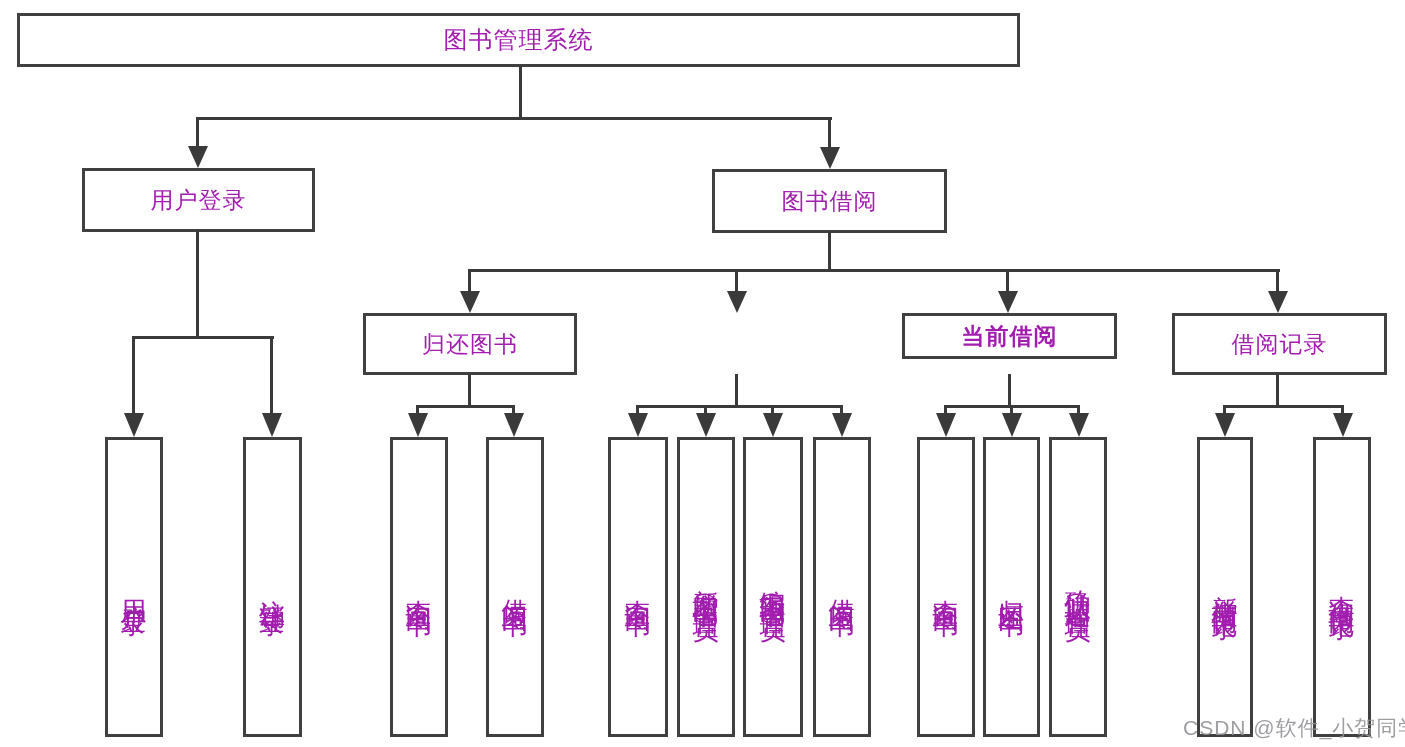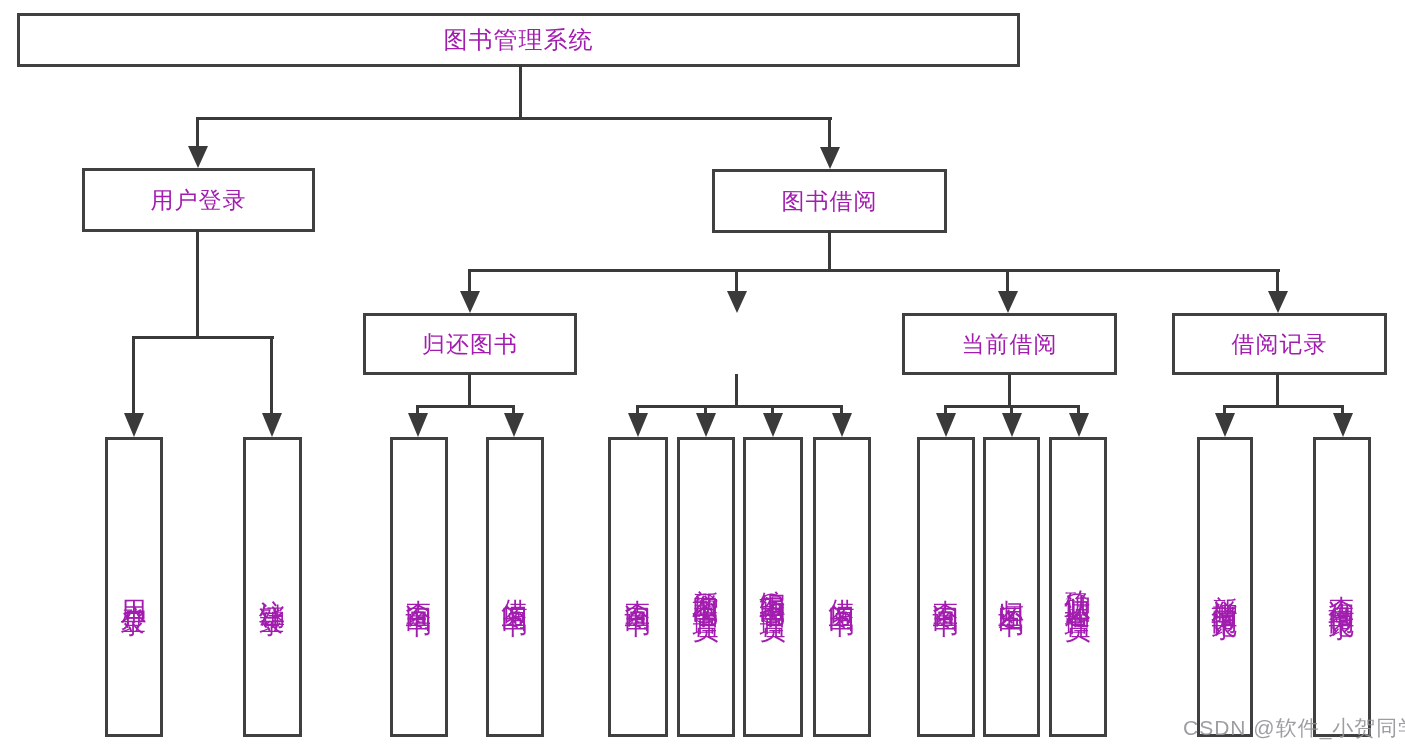--- a/index.html
+++ b/index.html
@@ -82,21 +82,21 @@
   <div class="v" style="left:468px; top:269px; height:23px;"></div>
   <div class="ah small" style="left:460px; top:291px;"></div>
   <div class="v" style="left:735px; top:269px; height:23px;"></div>
   <div class="ah small" style="left:727px; top:291px;"></div>
   <div class="v" style="left:1006px; top:269px; height:23px;"></div>
   <div class="ah small" style="left:998px; top:291px;"></div>
   <div class="v" style="left:1276px; top:269px; height:23px;"></div>
   <div class="ah small" style="left:1268px; top:291px;"></div>
 
   <div class="box hbox" style="left:363px; top:313px; width:214px; height:62px;">归还图书</div>
-  <div class="box hbox" style="left:902px; top:313px; width:215px; height:62px;">当前借阅</div>
+  <div class="box hbox" style="left:902px; top:313px; width:215px; height:46px;font-weight:bold;">当前借阅</div>
   <div class="box hbox" style="left:1172px; top:313px; width:215px; height:62px;font-family:Liberation Serif, serif;">借阅记录</div>
 
   <div class="v" style="left:468px; top:374px; height:34px;"></div>
   <div class="h" style="left:416px; top:405px; width:99px;"></div>
   <div class="v" style="left:416px; top:405px; height:10px;"></div>
   <div class="ah" style="left:408px; top:413px;"></div>
   <div class="v" style="left:512px; top:405px; height:10px;"></div>
   <div class="ah" style="left:504px; top:413px;"></div>
 
   <div class="v" style="left:735px; top:374px; height:34px;"></div>

